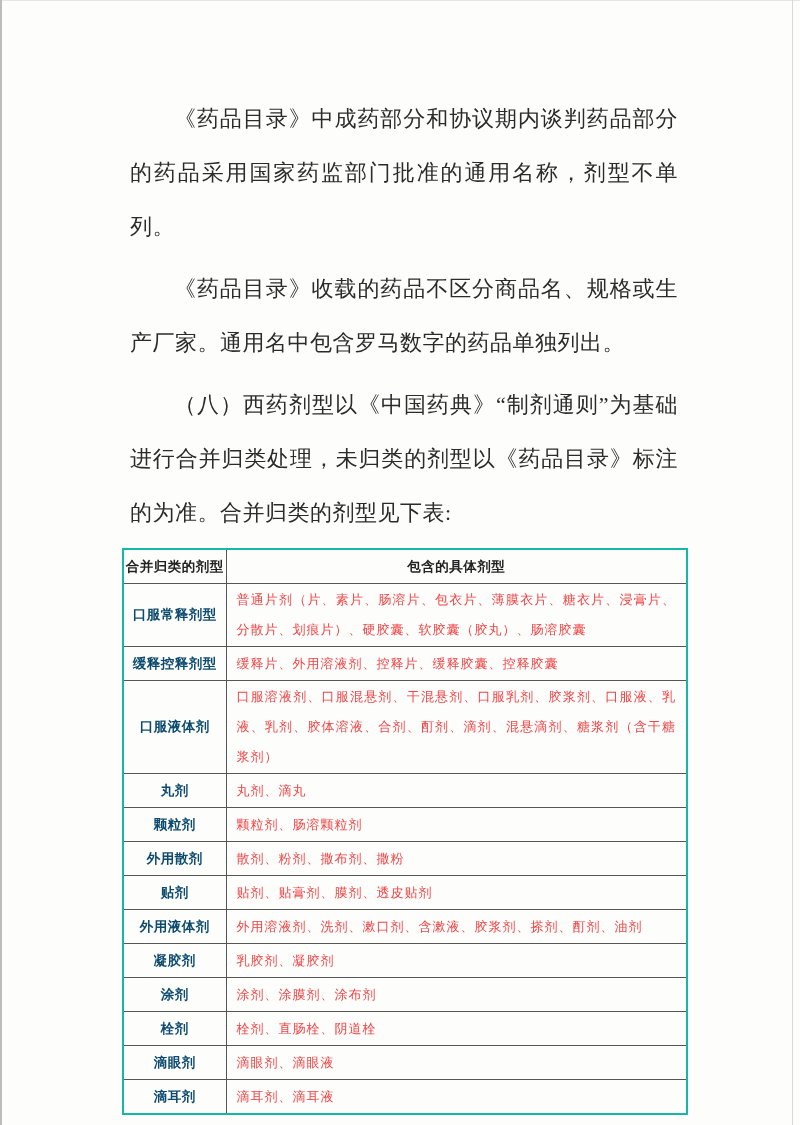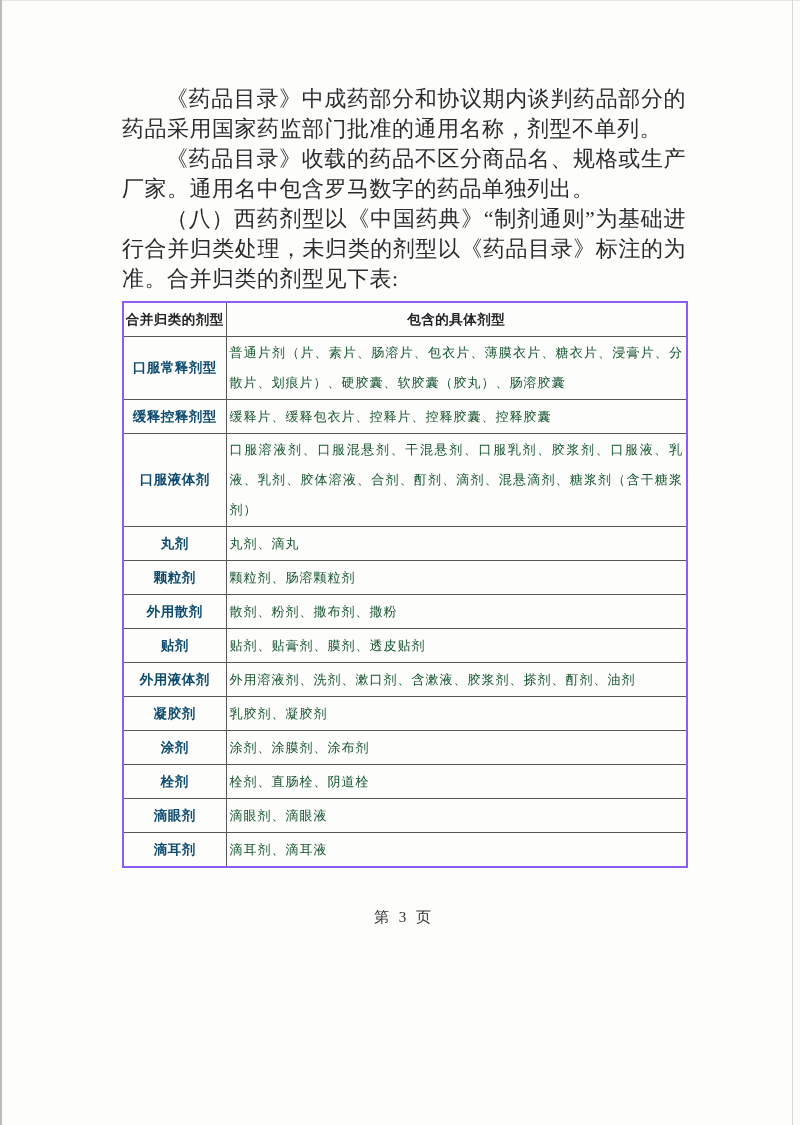--- a/index.html
+++ b/index.html
@@ -27,35 +27,35 @@
     position: absolute; left: 0; top: 0; width: 100%; height: 1px;
     background: #e6e6e6;
   }
   .content {
     position: absolute;
     left: 122px;
     top: 84px;
     width: 564px;
   }
   .para {
-    margin: 0;
+    margin: 8px;
     font-size: 22px;
-    line-height: 30px;
+    line-height: 54px;
     color: #2b2b2b;
     text-align: justify;
     text-indent: 2em;
     letter-spacing: 0.5px;
     font-family: "Liberation Serif", serif;
   }
   table.dosage {
     border-collapse: collapse;
     table-layout: fixed;
     width: 564px;
     margin-top: 7px;
-    border: 2px solid #8b5cf6;
+    border: 2px solid #14b8a6;
   }
   table.dosage th, table.dosage td {
     border: 1px solid #565656;
     overflow: hidden;
   }
   col.c1 { width: 103px; }
   col.c2 { width: 461px; }
   table.dosage th {
     font-family: "Liberation Sans", sans-serif;
     font-weight: bold;
@@ -72,22 +72,22 @@
     color: #0c4a6e;
     text-align: center;
     height: 31px;
     letter-spacing: 0.5px;
     vertical-align: middle;
   }
   td.forms {
     font-family: "Liberation Serif", serif;
     font-size: 13px;
     line-height: 30px;
-    padding: 1px 3px;
-    color: #14532d;
+    padding: 1px 10px;
+    color: #ef4444;
     letter-spacing: 1px;
     text-align: justify;
     vertical-align: middle;
   }
   .footer {
     margin-top: 40px;
     text-align: center;
     font-size: 15px;
     color: #333;
     letter-spacing: 3px;
@@ -116,21 +116,21 @@
       <tr>
         <th>合并归类的剂型</th>
         <th>包含的具体剂型</th>
       </tr>
       <tr>
         <td class="cat">口服常释剂型</td>
         <td class="forms">普通片剂（片、素片、肠溶片、包衣片、薄膜衣片、糖衣片、浸膏片、分散片、划痕片）、硬胶囊、软胶囊（胶丸）、肠溶胶囊</td>
       </tr>
       <tr>
         <td class="cat">缓释控释剂型</td>
-        <td class="forms">缓释片、缓释包衣片、控释片、控释胶囊、控释胶囊</td>
+        <td class="forms">缓释片、外用溶液剂、控释片、缓释胶囊、控释胶囊</td>
       </tr>
       <tr>
         <td class="cat">口服液体剂</td>
         <td class="forms">口服溶液剂、口服混悬剂、干混悬剂、口服乳剂、胶浆剂、口服液、乳液、乳剂、胶体溶液、合剂、酊剂、滴剂、混悬滴剂、糖浆剂（含干糖浆剂）</td>
       </tr>
       <tr>
         <td class="cat">丸剂</td>
         <td class="forms">丸剂、滴丸</td>
       </tr>
       <tr>

